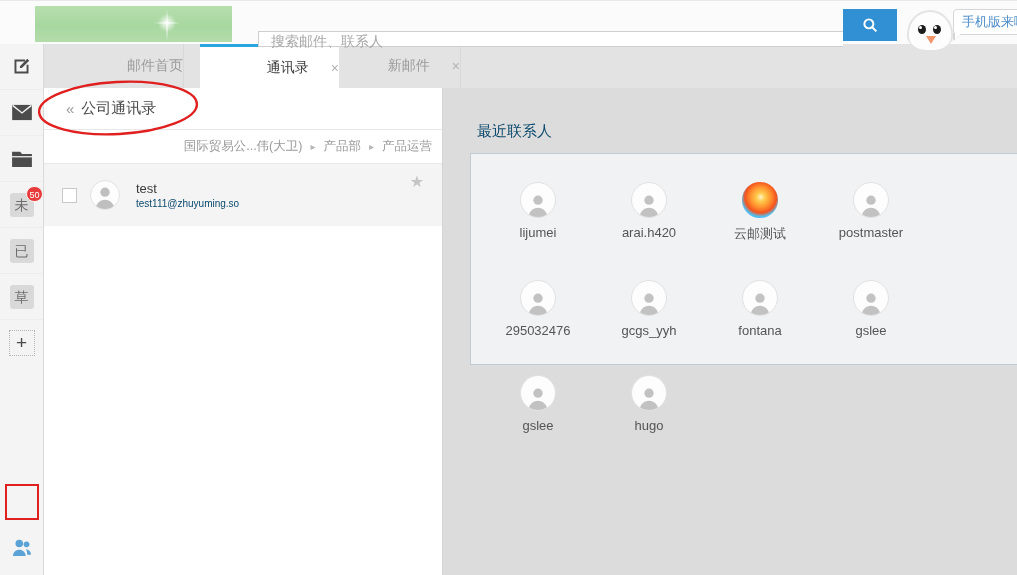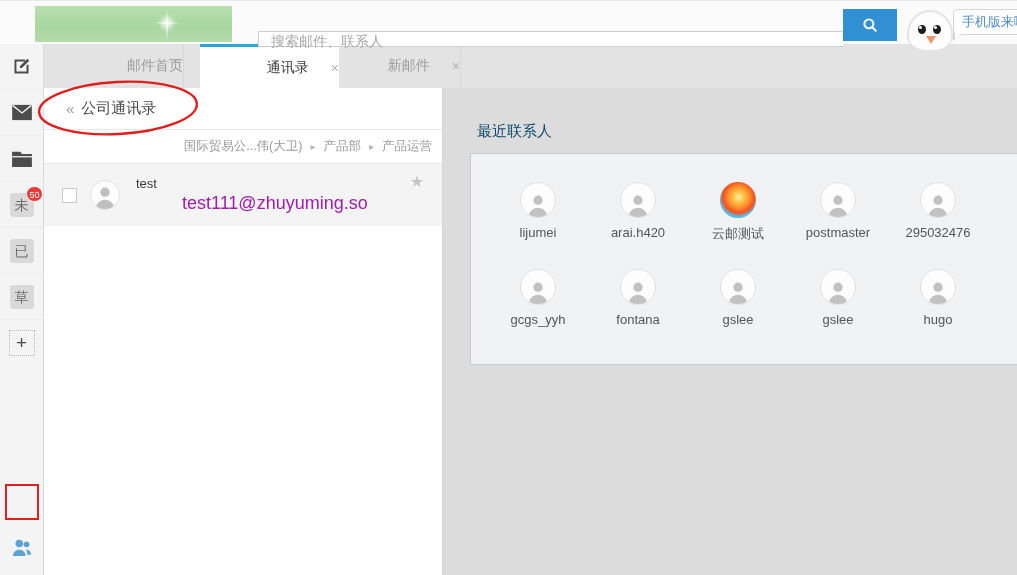--- a/index.html
+++ b/index.html
@@ -77,29 +77,29 @@
   .crumbs { height:34px; display:flex; align-items:center; justify-content:flex-end; padding-right:10px;
           border-bottom:1px solid #e8e8e8; font-size:12.5px; color:#9a9a9a; }
   .crumbs .sep { color:#b5b5b5; margin:0 8px; font-size:10px; }
   .crumbs .crumb { cursor:pointer; }
   .contact-row { height:62px; background:#f4f4f4; display:flex; align-items:center; padding-left:18px;
           position:relative; cursor:pointer; }
   .cbx { width:15px; height:15px; background:#fff; border:1px solid #c9c9c9; margin-right:13px; cursor:pointer; }
   .row-avatar { width:30px; height:30px; border-radius:50%; background:#fdfdfd; border:1px solid #e2e2e2;
           overflow:hidden; display:flex; align-items:flex-end; justify-content:center; margin-right:16px; }
   .row-text .nm { font-size:13px; color:#3a3a3a; margin-bottom:2px; }
-  .row-text .em { font-size:18px; color:#a21caf;margin-left:46px; }
+  .row-text .em { font-size:10px; color:#0c4a6e; }
   .row-star { position:absolute; right:18px; top:8px; color:#c4c4c4; font-size:16px; cursor:pointer; }
 
   
   .main { position:absolute; left:444px; top:88px; width:573px; height:487px; background:#dcdcdc; }
   .recent-title { position:absolute; left:33px; top:34px; font-size:15px; color:#0c4a6e; }
   .recent-panel { position:absolute; left:26px; top:65px; width:560px; height:212px; background:#f0f2f4;
           border:1px solid #bfccd6; padding:28px 0 0 17px; }
-  .grid { display:flex; flex-wrap:wrap; width:520px; }
+  .grid { display:flex; flex-wrap:wrap; width:520px;gap:11px; }
   .gcell { width:100px; display:flex; flex-direction:column; align-items:center; margin-bottom:26px; cursor:pointer; }
   .gavatar { width:36px; height:36px; border-radius:50%; background:#fdfdfd; border:1px solid #e1e1e1;
           overflow:hidden; display:flex; align-items:flex-end; justify-content:center; }
   .gavatar.cloud { border:none;
           background:radial-gradient(circle at 52% 42%, #fff3c4 0%, #ffc94a 16%, #ff9430 36%, #f4511e 56%, #4fc3f7 70%, #1e88e5 86%, #7ec3ee 100%); }
   .glabel { margin-top:7px; font-size:13px; color:#555; }
 
   
   .ellipse-anno { position:absolute; left:34px; top:76px; z-index:10; pointer-events:none; }
 </style>

